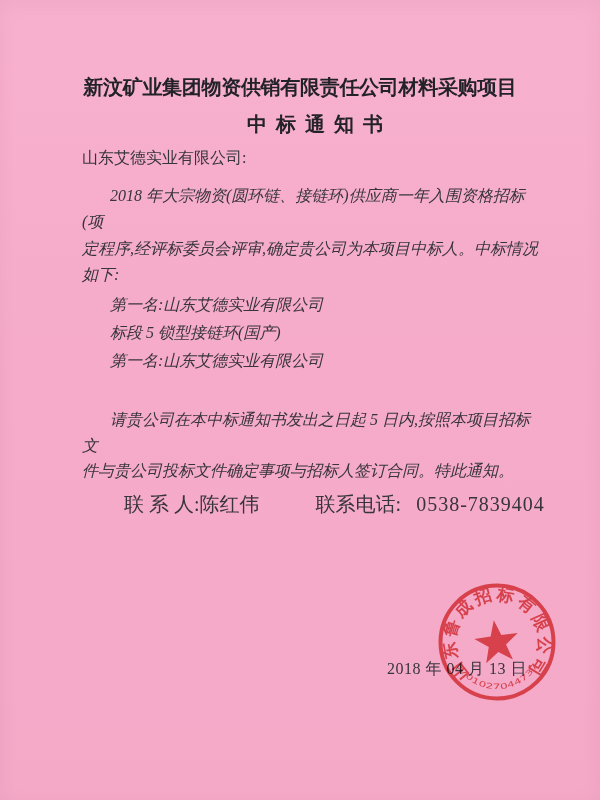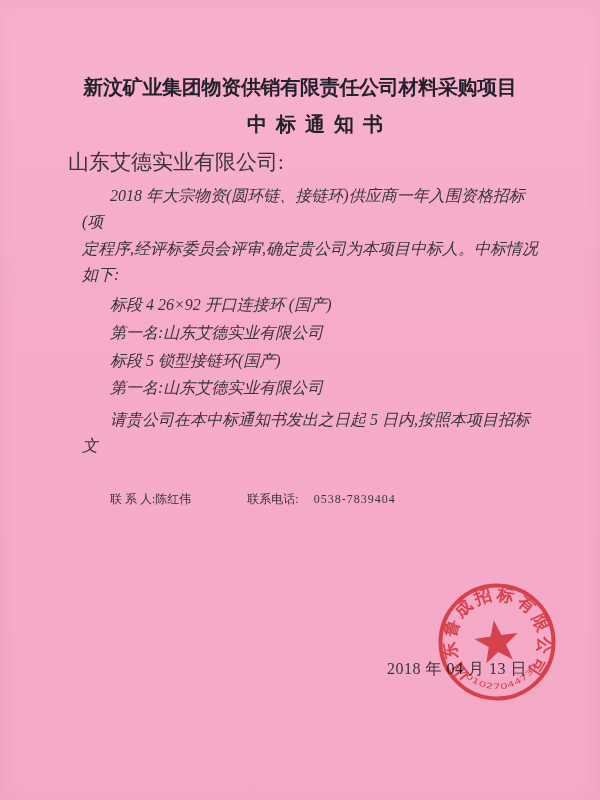--- a/index.html
+++ b/index.html
@@ -40,22 +40,22 @@
     text-align: center;
     font-size: 20px;
     font-weight: bold;
     color: #232129;
     letter-spacing: 2px;
     padding-left: 16px;
   }
   .addressee {
     position: absolute;
     top: 148px;
-    left: 68px;
-    font-size: 21px;
+    left: 82px;
+    font-size: 16px;
     text-align: right;
   }
   .intro {
     position: absolute;
     top: 183px;
     left: 82px;
     width: 458px;
     font-size: 16px;
     line-height: 26.3px;
   }
@@ -72,22 +72,22 @@
     top: 407px;
     left: 82px;
     width: 458px;
     font-size: 16px;
     line-height: 25.6px;
   }
   .indent { text-indent: 28px; }
   .contact {
     position: absolute;
     top: 491px;
-    left: 110px;
-    font-size: 12px;
+    left: 124px;
+    font-size: 20px;
     white-space: nowrap;
   }
   .contact .phone-label { margin-left: 56px; }
   .contact .phone-number { margin-left: 15px; letter-spacing: 1px; }
   .sig-agency {
     position: absolute;
     top: 631px;
     left: 343px;
     font-size: 16px;
   }
@@ -121,28 +121,28 @@
 
   <div class="addressee">山东艾德实业有限公司:</div>
 
   <div class="intro">
     <div class="line indent">2018 年大宗物资(圆环链、接链环)供应商一年入围资格招标(项</div>
     <div class="line">定程序,经评标委员会评审,确定贵公司为本项目中标人。中标情况</div>
     <div class="line">如下:</div>
   </div>
 
   <div class="lots">
-    <div class="line">标段 4 26×92 开口连接环 (国产)</div>
     <div class="line">第一名:山东艾德实业有限公司</div>
     <div class="line">标段 5 锁型接链环(国产)</div>
     <div class="line">第一名:山东艾德实业有限公司</div>
   </div>
 
   <div class="closing">
     <div class="line indent">请贵公司在本中标通知书发出之日起 5 日内,按照本项目招标文</div>
+    <div class="line">件与贵公司投标文件确定事项与招标人签订合同。特此通知。</div>
   </div>
 
   <div class="contact">
     <span>联 系 人:</span><span>陈红伟</span><span class="phone-label">联系电话:</span><span class="phone-number">0538-7839404</span>
   </div>
 
 
   <div class="sig-date">2018 年 04 月 13 日</div>
 
   <div class="seal">

